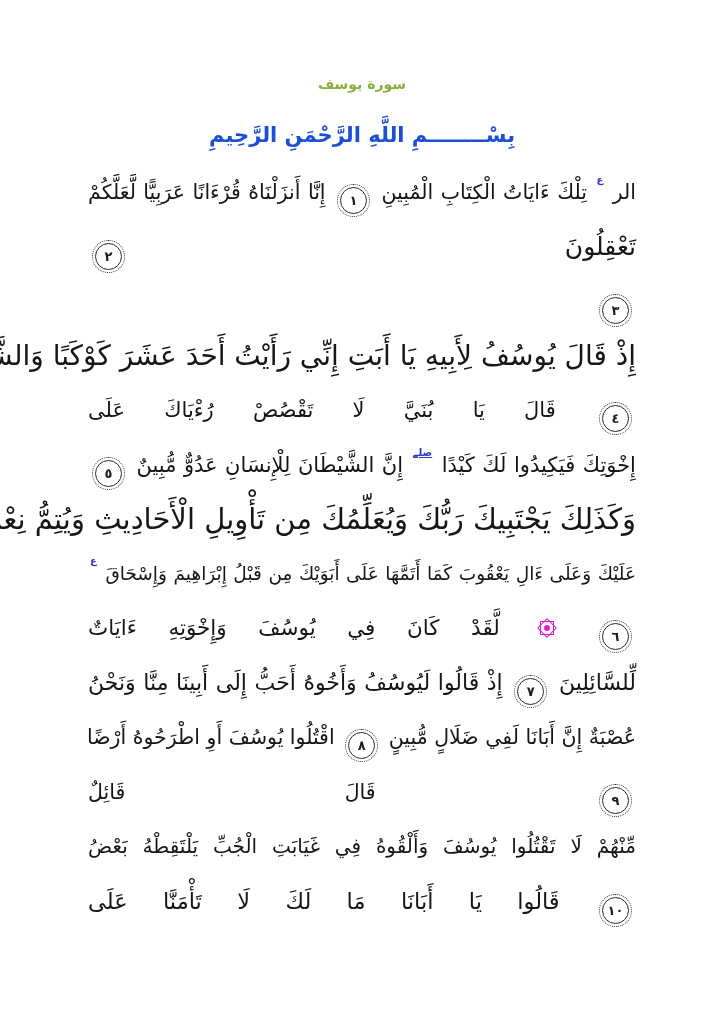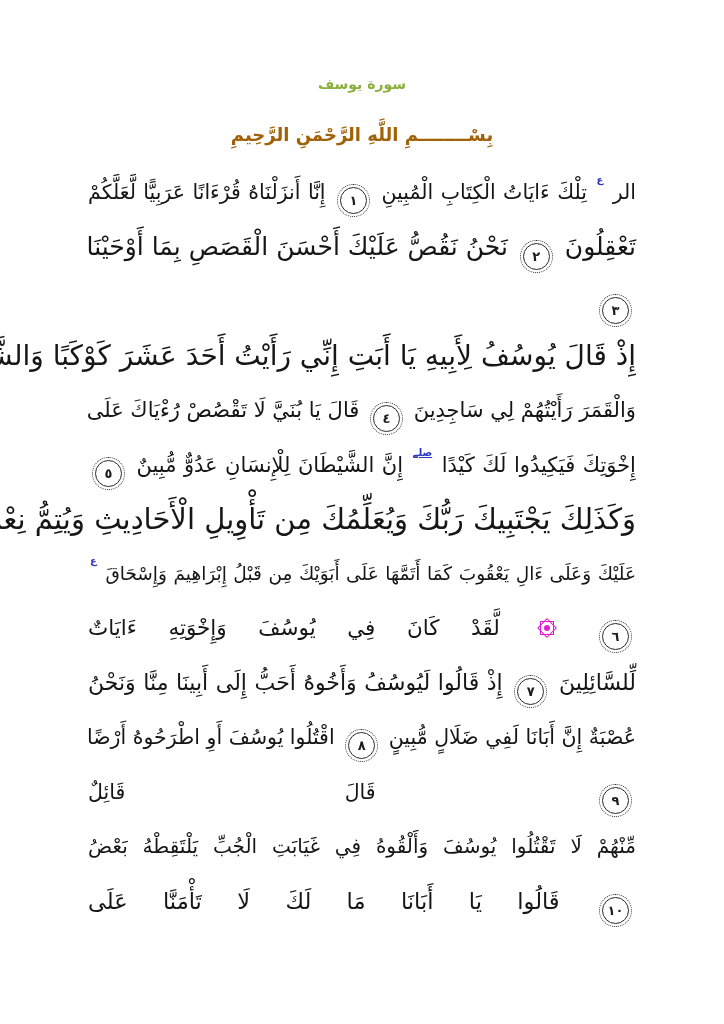--- a/index.html
+++ b/index.html
@@ -15,21 +15,21 @@
   .surah-title{
     position:absolute;top:76px;left:0;width:100%;
     text-align:center;
     font-size:14px;font-weight:bold;
     letter-spacing:.5px;
   }
   .bismillah{
     position:absolute;top:108px;left:0;width:100%;
     height:54px;line-height:54px;
     text-align:center;direction:rtl;
-    font-size:18px;font-weight:bold;color:#a16207;
+    font-size:21px;font-weight:bold;color:#1d4ed8;
   }
   .verses{
     position:absolute;top:165px;right:88px;left:88px;
     direction:rtl;
   }
   .line{
     height:54.5px;line-height:54.5px;
     font-size:26px;
     text-align:justify;
     text-align-last:justify;
@@ -84,26 +84,26 @@
   <div class="surah-title" style="color: rgb(140, 174, 62);">سورة يوسف</div>
 
   <div class="bismillah">بِسْــــــــمِ اللَّهِ الرَّحْمَنِ الرَّحِيمِ</div>
 
   <div class="verses">
       <div class="line" style="font-size: 20.5px;"><span>الر</span> <span class="waqf" style="color: rgb(42, 53, 192);">ع</span> <span>تِلْكَ ءَايَاتُ الْكِتَابِ الْمُبِينِ</span> <span class="ayah">
           <span class="ayah-num">١</span>
         </span> <span>إِنَّا أَنزَلْنَاهُ قُرْءَانًا عَرَبِيًّا لَّعَلَّكُمْ</span> </div>
       <div class="line" style="font-size: 25px;"><span>تَعْقِلُونَ</span> <span class="ayah">
           <span class="ayah-num">٢</span>
-        </span> <span>نَحْنُ نَقُصُّ عَلَيْكَ أَحْسَنَ الْقَصَصِ بِمَا أَوْحَيْنَا</span> </div>
+        </span>  </div>
       <div class="line" style="font-size: 25px;"> <span class="ayah">
           <span class="ayah-num">٣</span>
         </span> </div>
       <div class="line" style="font-size: 28px;"><span>إِذْ قَالَ يُوسُفُ لِأَبِيهِ يَا أَبَتِ إِنِّي رَأَيْتُ أَحَدَ عَشَرَ كَوْكَبًا وَالشَّمْسَ</span> </div>
-      <div class="line" style="font-size: 21px;"><span>وَالْقَمَرَ رَأَيْتُهُمْ لِي سَاجِدِينَ</span> <span class="ayah">
+      <div class="line" style="font-size: 21px;"> <span class="ayah">
           <span class="ayah-num">٤</span>
         </span> <span>قَالَ يَا بُنَيَّ لَا تَقْصُصْ رُءْيَاكَ عَلَى</span> </div>
       <div class="line" style="font-size: 21px;"><span>إِخْوَتِكَ فَيَكِيدُوا لَكَ كَيْدًا</span> <span class="waqf" style="color: rgb(42, 53, 192); text-decoration: underline;">صلے</span> <span>إِنَّ الشَّيْطَانَ لِلْإِنسَانِ عَدُوٌّ مُّبِينٌ</span> <span class="ayah">
           <span class="ayah-num">٥</span>
         </span> </div>
       <div class="line" style="font-size: 29px;"><span>وَكَذَلِكَ يَجْتَبِيكَ رَبُّكَ وَيُعَلِّمُكَ مِن تَأْوِيلِ الْأَحَادِيثِ وَيُتِمُّ نِعْمَتَهُ</span> </div>
       <div class="line" style="font-size: 18.5px;"><span>عَلَيْكَ وَعَلَى ءَالِ يَعْقُوبَ كَمَا أَتَمَّهَا عَلَى أَبَوَيْكَ مِن قَبْلُ إِبْرَاهِيمَ وَإِسْحَاقَ</span> <span class="waqf" style="color: rgb(42, 53, 192);">ع</span> </div>
       <div class="line" style="font-size: 21.5px;"> <span class="ayah">
           <span class="ayah-num">٦</span>
         </span> <span class="rub" style="color: rgb(224, 30, 208);"><span class="dot"></span></span> <span>لَّقَدْ كَانَ فِي يُوسُفَ وَإِخْوَتِهِ ءَايَاتٌ</span> </div>

